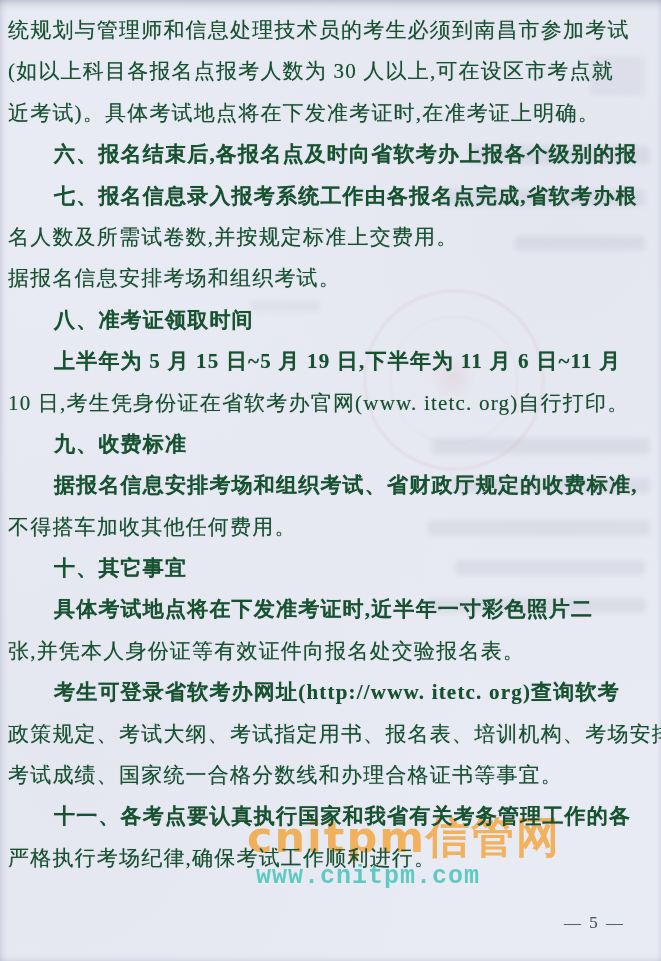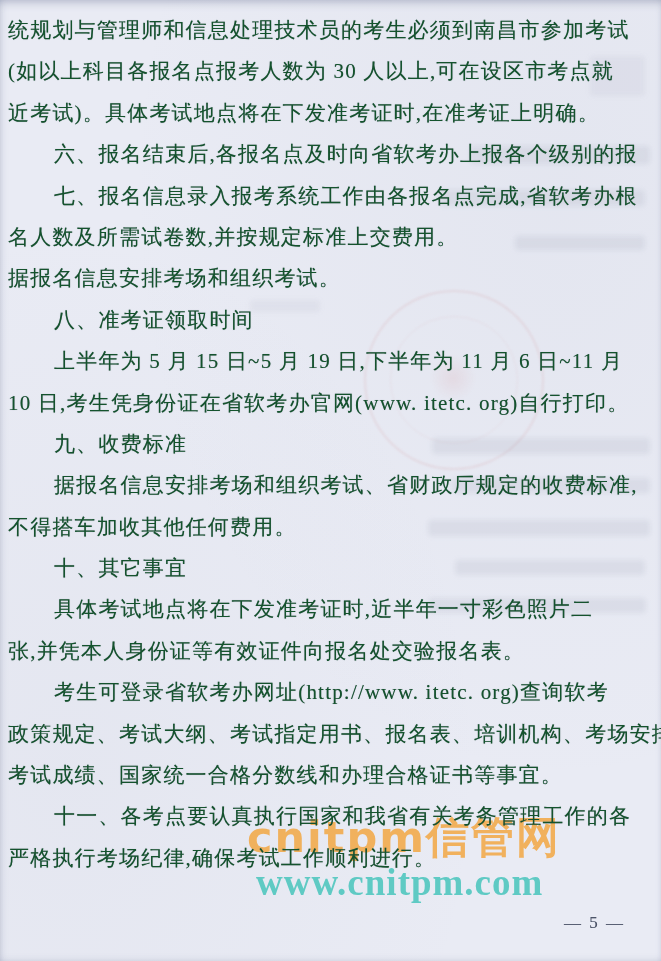--- a/index.html
+++ b/index.html
@@ -39,21 +39,21 @@
   }
   .line {
     height: 41.4px;
     line-height: 41.4px;
     white-space: nowrap;
     font-size: 21px;
     letter-spacing: 1.2px;
     color: #14532d;
     text-shadow: 0 0 0.7px rgba(67,75,94,0.55);
   }
-  .line.indent { padding-left: 46px; }
+  .line.indent { padding-left: 46px; font-weight: bold; }
 
   
   .page-number {
     position: absolute;
     top: 913px;
     right: 36px;
     z-index: 3;
     font-size: 17px;
     letter-spacing: 2px;
     color: #4c5468;
@@ -79,23 +79,23 @@
     line-height: 1;
     letter-spacing: 2px;
     color: #f2a948;
     opacity: 0.88;
     mix-blend-mode: multiply;
   }
   .wm-url {
     position: absolute;
     left: 256px;
     top: 864px;
-    font-family: Liberation Serif, serif;
+    font-family: Liberation Mono, monospace;
     font-weight: 700;
-    font-size: 37px;
+    font-size: 25px;
     line-height: 1;
     letter-spacing: 1px;
     color: #46c4bb;
     opacity: 0.85;
     mix-blend-mode: multiply;
   }
 
   
   .seal {
     position: absolute;

